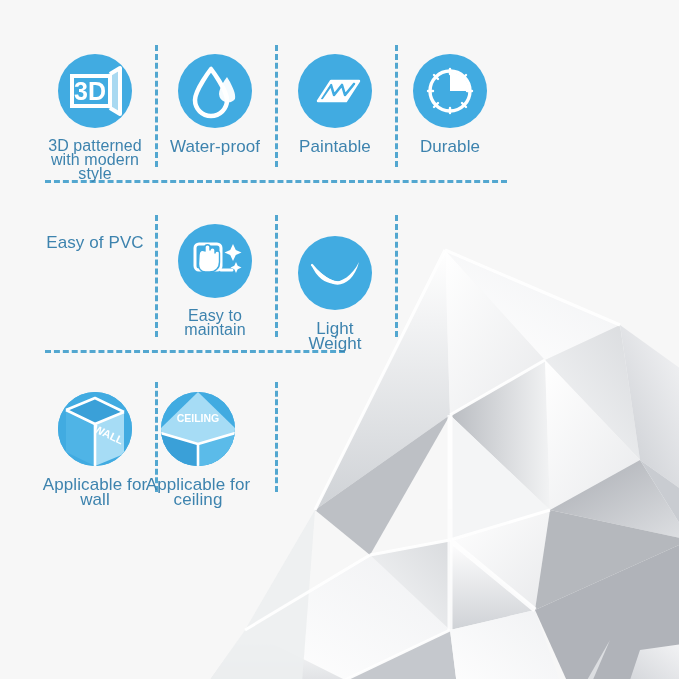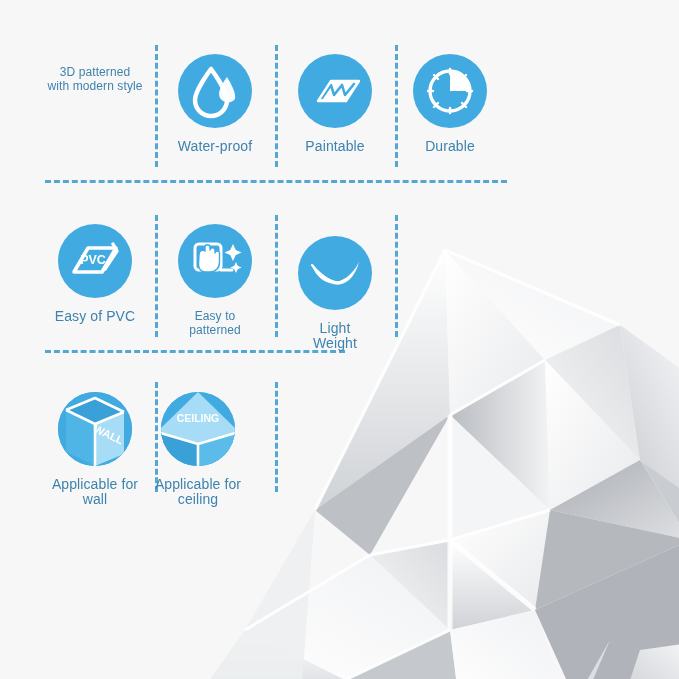--- a/index.html
+++ b/index.html
@@ -30,27 +30,27 @@
     width:74px;height:74px;
     margin:0 auto;
     border-radius:50%;
     background:var(--accent,#41abe1);
     position:relative;
     display:block;
   }
   .badge svg{display:block;width:74px;height:74px;}
   .cap{
     margin-top:11px;
-    font-size:14px;
+    font-size:17px;
     line-height:15px;
     color:#3d83ae;
     letter-spacing:.1px;
     white-space:pre-line;
   }
-  .cap.small{font-size:12px;line-height:14px;}
+  .cap.small{font-size:16px;line-height:14px;}
 
   
   .vdash{
     position:absolute;
     width:0;
     border-left:3px dashed #4ba3ce;
     opacity:.95;
   }
   .hdash{
     position:absolute;
@@ -156,20 +156,30 @@
   <div class="vdash" style="left:155px;top:215px;height:122px;"></div>
   <div class="vdash" style="left:275px;top:215px;height:122px;"></div>
   <div class="vdash" style="left:395px;top:215px;height:122px;"></div>
 
   <div class="hdash" style="left:45px;top:350px;width:300px;"></div>
 
   <div class="vdash" style="left:155px;top:382px;height:110px;"></div>
   <div class="vdash" style="left:275px;top:382px;height:110px;"></div>
 
   <div class="cell" style="left:35px;top:54px;">
+    <div class="badge">
+      <svg viewBox="0 0 74 74">
+        <g fill="#ffffff">
+          <path d="M50 20 L62 14 L62 60 L50 54 Z" opacity=".55"></path>
+          <path d="M14 22 h38 v30 h-38 z" fill="none" stroke="#ffffff" stroke-width="4"></path>
+          <text x="32" y="46" font-family="Liberation Sans, sans-serif" font-size="25" font-weight="bold" text-anchor="middle" fill="#ffffff">3D</text>
+          <path d="M52 20 L62 14 L62 60 L52 54" fill="none" stroke="#ffffff" stroke-width="4" stroke-linejoin="round"></path>
+        </g>
+      </svg>
+    </div>
     <div class="cap small">3D patterned
 with modern style</div>
   </div>
 
   <div class="cell" style="left:155px;top:54px;">
     <div class="badge">
       <svg viewBox="0 0 74 74">
         <path d="M33 15 C33 15 17 36 17 46 a16 16 0 0 0 32 0 C49 36 33 15 33 15 Z" fill="none" stroke="#ffffff" stroke-width="4.5" stroke-linejoin="round"></path>
         <path d="M49 23 C49 23 41 33 41 40 a9 9 0 0 0 16 5 C59 38 49 23 49 23 Z" fill="#ffffff" opacity=".95"></path>
       </svg>
@@ -202,43 +212,36 @@
       <svg viewBox="0 0 74 74">
         <polygon points="20,47 33,27 61,27 48,47" fill="#ffffff"></polygon>
         <path d="M24,44 L33,31 L36,41 L44,31 L47,41 L56,30" fill="none" stroke="#41abe1" stroke-width="2.6" stroke-linejoin="round" stroke-linecap="round"></path>
         <path d="M20,47 L33,27 L61,27 L48,47 Z" fill="none" stroke="#ffffff" stroke-width="2.4" stroke-linejoin="round"></path>
       </svg>
     </div>
     <div class="cap">Paintable</div>
   </div>
 
   <div class="cell" style="left:35px;top:224px;">
-    <div class="badge">
-      <svg viewBox="0 0 74 74">
-        <polygon points="16,48 30,24 58,24 44,48" fill="none" stroke="#ffffff" stroke-width="3.6" stroke-linejoin="round"></polygon>
-        <text x="35" y="40" font-family="Liberation Sans, sans-serif" font-size="12.5" font-weight="bold" text-anchor="middle" fill="#ffffff">PVC</text>
-        <path d="M55 20 L59 27 L47 45" fill="none" stroke="#ffffff" stroke-width="3.4" stroke-linecap="round" stroke-linejoin="round"></path>
-      </svg>
-    </div>
     <div class="cap">Easy of PVC</div>
   </div>
 
   <div class="cell" style="left:155px;top:224px;">
     <div class="badge">
       <svg viewBox="0 0 74 74">
         <rect x="17" y="20" width="26" height="26" rx="4" fill="none" stroke="#ffffff" stroke-width="3"></rect>
         <path d="M21 31 c0-4 3-6 6-4 l0-4 c0-3 5-3 5 0 l0 3 c0-3 5-3 5 0 l0 3 c0-2.5 4.5-2.5 4.5 0
                  l0 9 c0 6 -4 10 -10 10 l-4 0 c-5 0 -7 -4 -7 -8 z" fill="#ffffff" stroke="#41abe1" stroke-width="1.4" stroke-linejoin="round"></path>
         <path d="M43 46 L54 46" stroke="#ffffff" stroke-width="3" stroke-linecap="round"></path>
         <polygon points="55,20 57.8,26 63.5,28.5 57.8,31 55,37 52.2,31 46.5,28.5 52.2,26" fill="#ffffff"></polygon>
         <polygon points="58,38 59.7,41.8 63.5,43.5 59.7,45.2 58,49 56.3,45.2 52.5,43.5 56.3,41.8" fill="#ffffff"></polygon>
       </svg>
     </div>
     <div class="cap small">Easy to
-patterned</div>
+maintain</div>
   </div>
 
   <div class="cell" style="left:275px;top:236px;">
     <div class="badge">
       <svg viewBox="0 0 74 74">
         <path d="M13 28 C20 46 34 50 41 46 C33 45 24 39 13 28 Z" fill="#ffffff"></path>
         <path d="M61 26 C56 46 42 52 33 47 C44 46 54 40 61 26 Z" fill="#ffffff"></path>
         <path d="M14 29 C26 44 38 49 46 45" fill="none" stroke="#ffffff" stroke-width="2.2" stroke-linecap="round"></path>
       </svg>
     </div>

